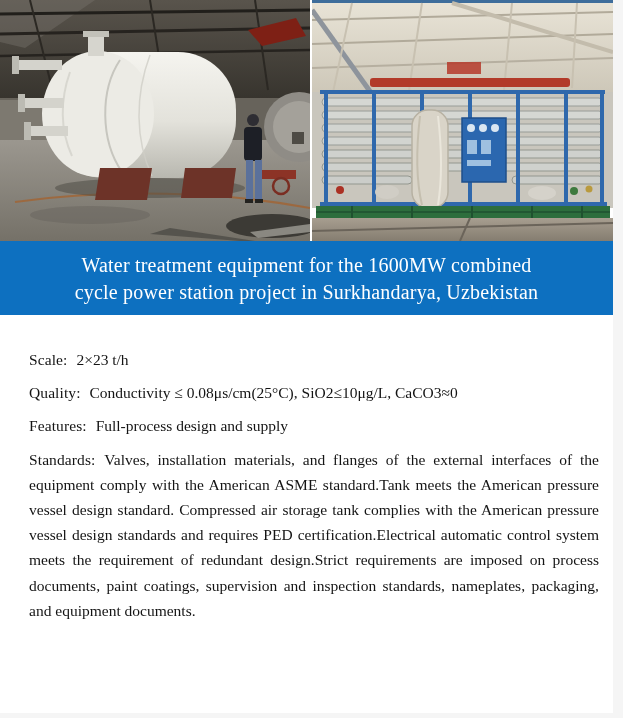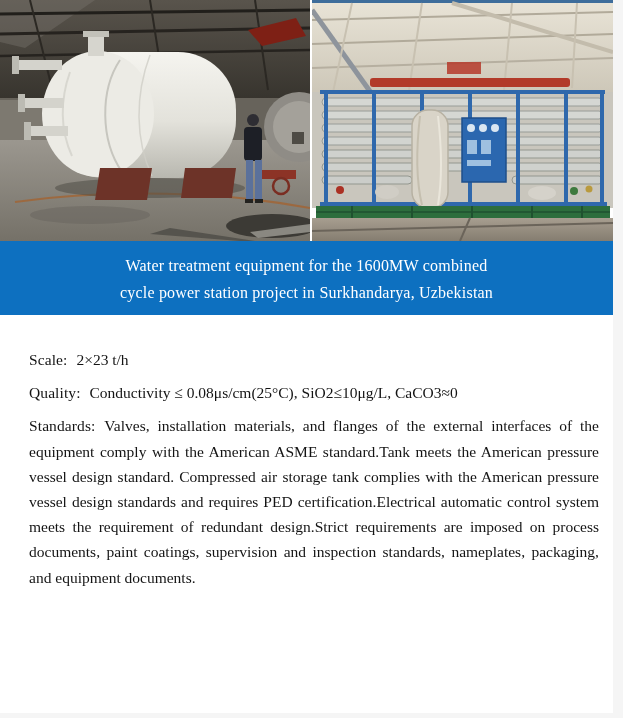--- a/index.html
+++ b/index.html
@@ -24,21 +24,21 @@
   .photo.left  { width: 310px; }
   .photo.right { width: 301px; margin-left: 2px; }
   .photo svg { display: block; width: 100%; height: 100%; }
   
   .banner {
     width: 613px; height: 74px;
     background: #0d70c0;
     color: #ffffff;
     text-align: center;
     padding-top: 11px;
-    font-size: 16px;
+    font-size: 20px;
     line-height: 27px;
     letter-spacing: 0.2px;
   }
   
   .specs {
     padding: 24px 6px 0 21px;
     width: 613px;
     color: #141414;
     font-size: 15.5px;
     line-height: 25.2px;
@@ -221,16 +221,17 @@
   </div>
 
   <div class="banner">
     <div>Water treatment equipment for the 1600MW combined</div>
     <div>cycle power station project in Surkhandarya, Uzbekistan</div>
   </div>
 
   <div class="specs">
     <p class="spec"><span class="lbl">Scale</span><span class="colon">:</span><span class="val">2×23 t/h</span></p>
     <p class="spec"><span class="lbl">Quality</span><span class="colon">:</span><span class="val">Conductivity ≤ 0.08μs/cm(25°C), SiO2≤10μg/L, CaCO3≈0</span></p>
+    <p class="spec"><span class="lbl">Features</span><span class="colon">:</span><span class="val">Full-process design and supply</span></p>
     <p class="spec"><span class="lbl">Standards</span><span class="colon">:</span><span class="val">Valves, installation materials, and flanges of the external interfaces of the equipment comply with the American ASME standard.Tank meets the American pressure vessel design standard. Compressed air storage tank complies with the American pressure vessel design standards and requires PED certification.Electrical automatic control system meets the requirement of redundant design.Strict requirements are imposed on process documents, paint coatings, supervision and inspection standards, nameplates, packaging, and equipment documents.</span></p>
   </div>
 
 </div>
 
 </body></html>

